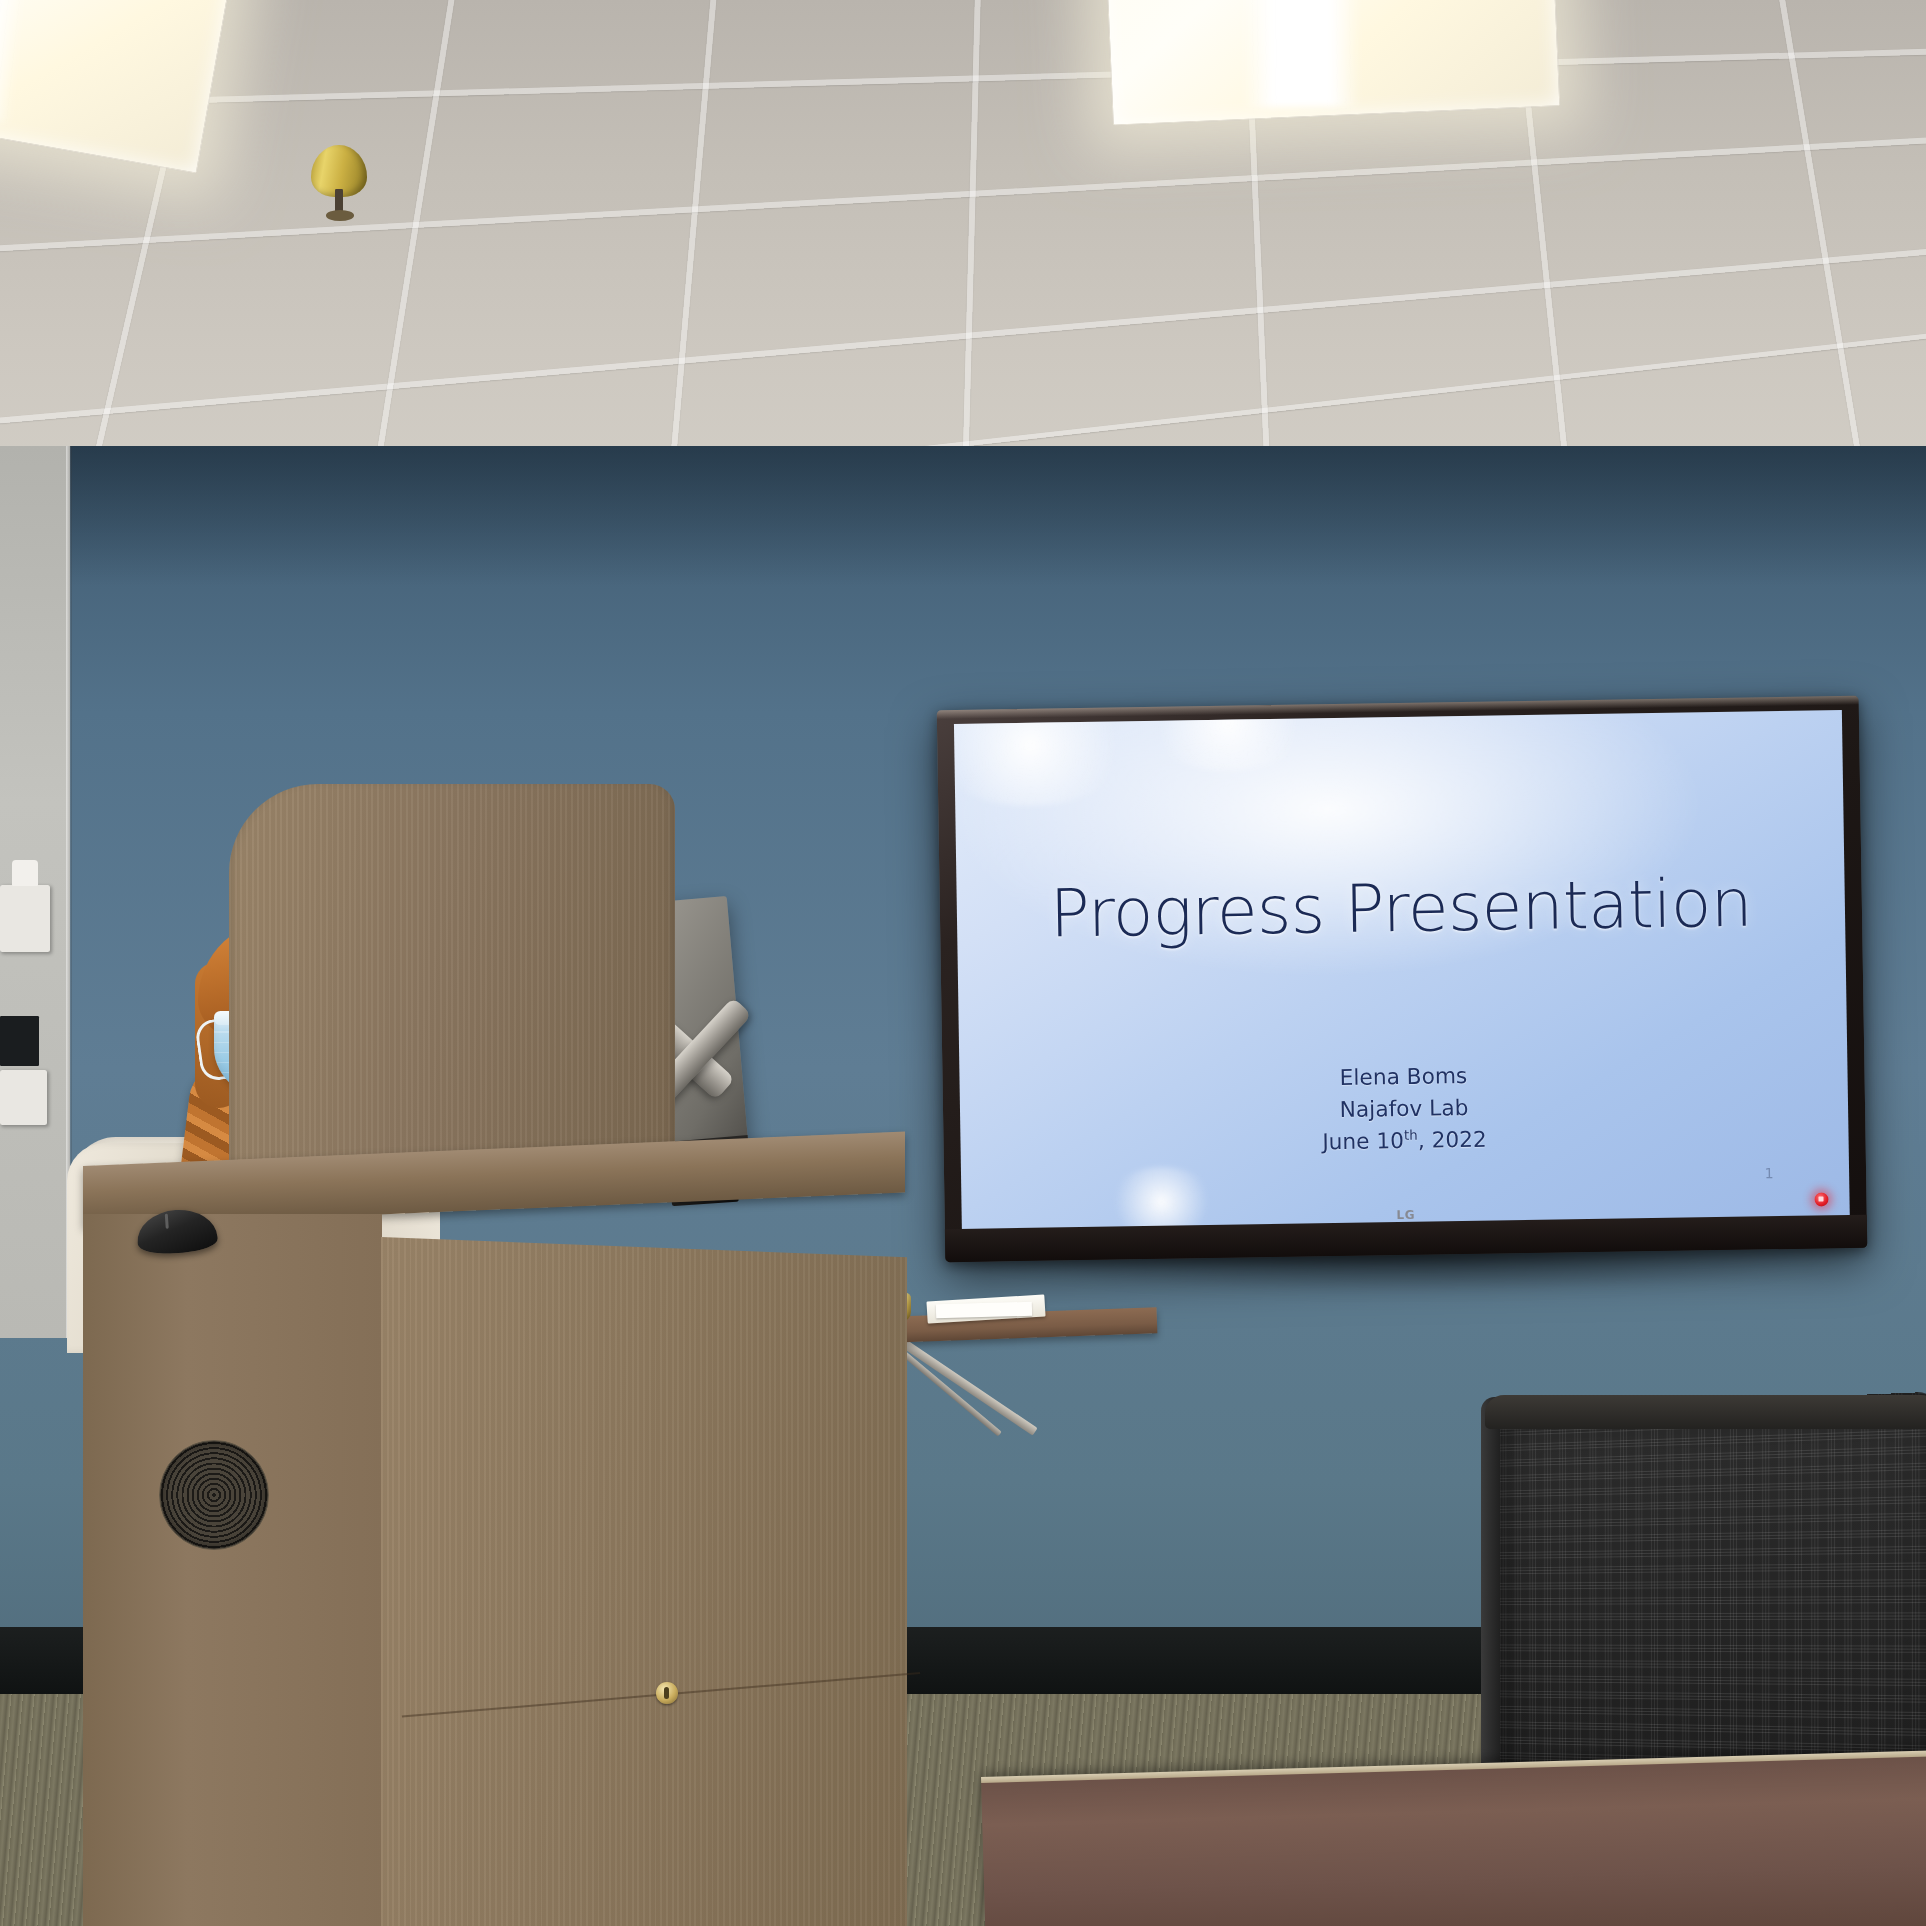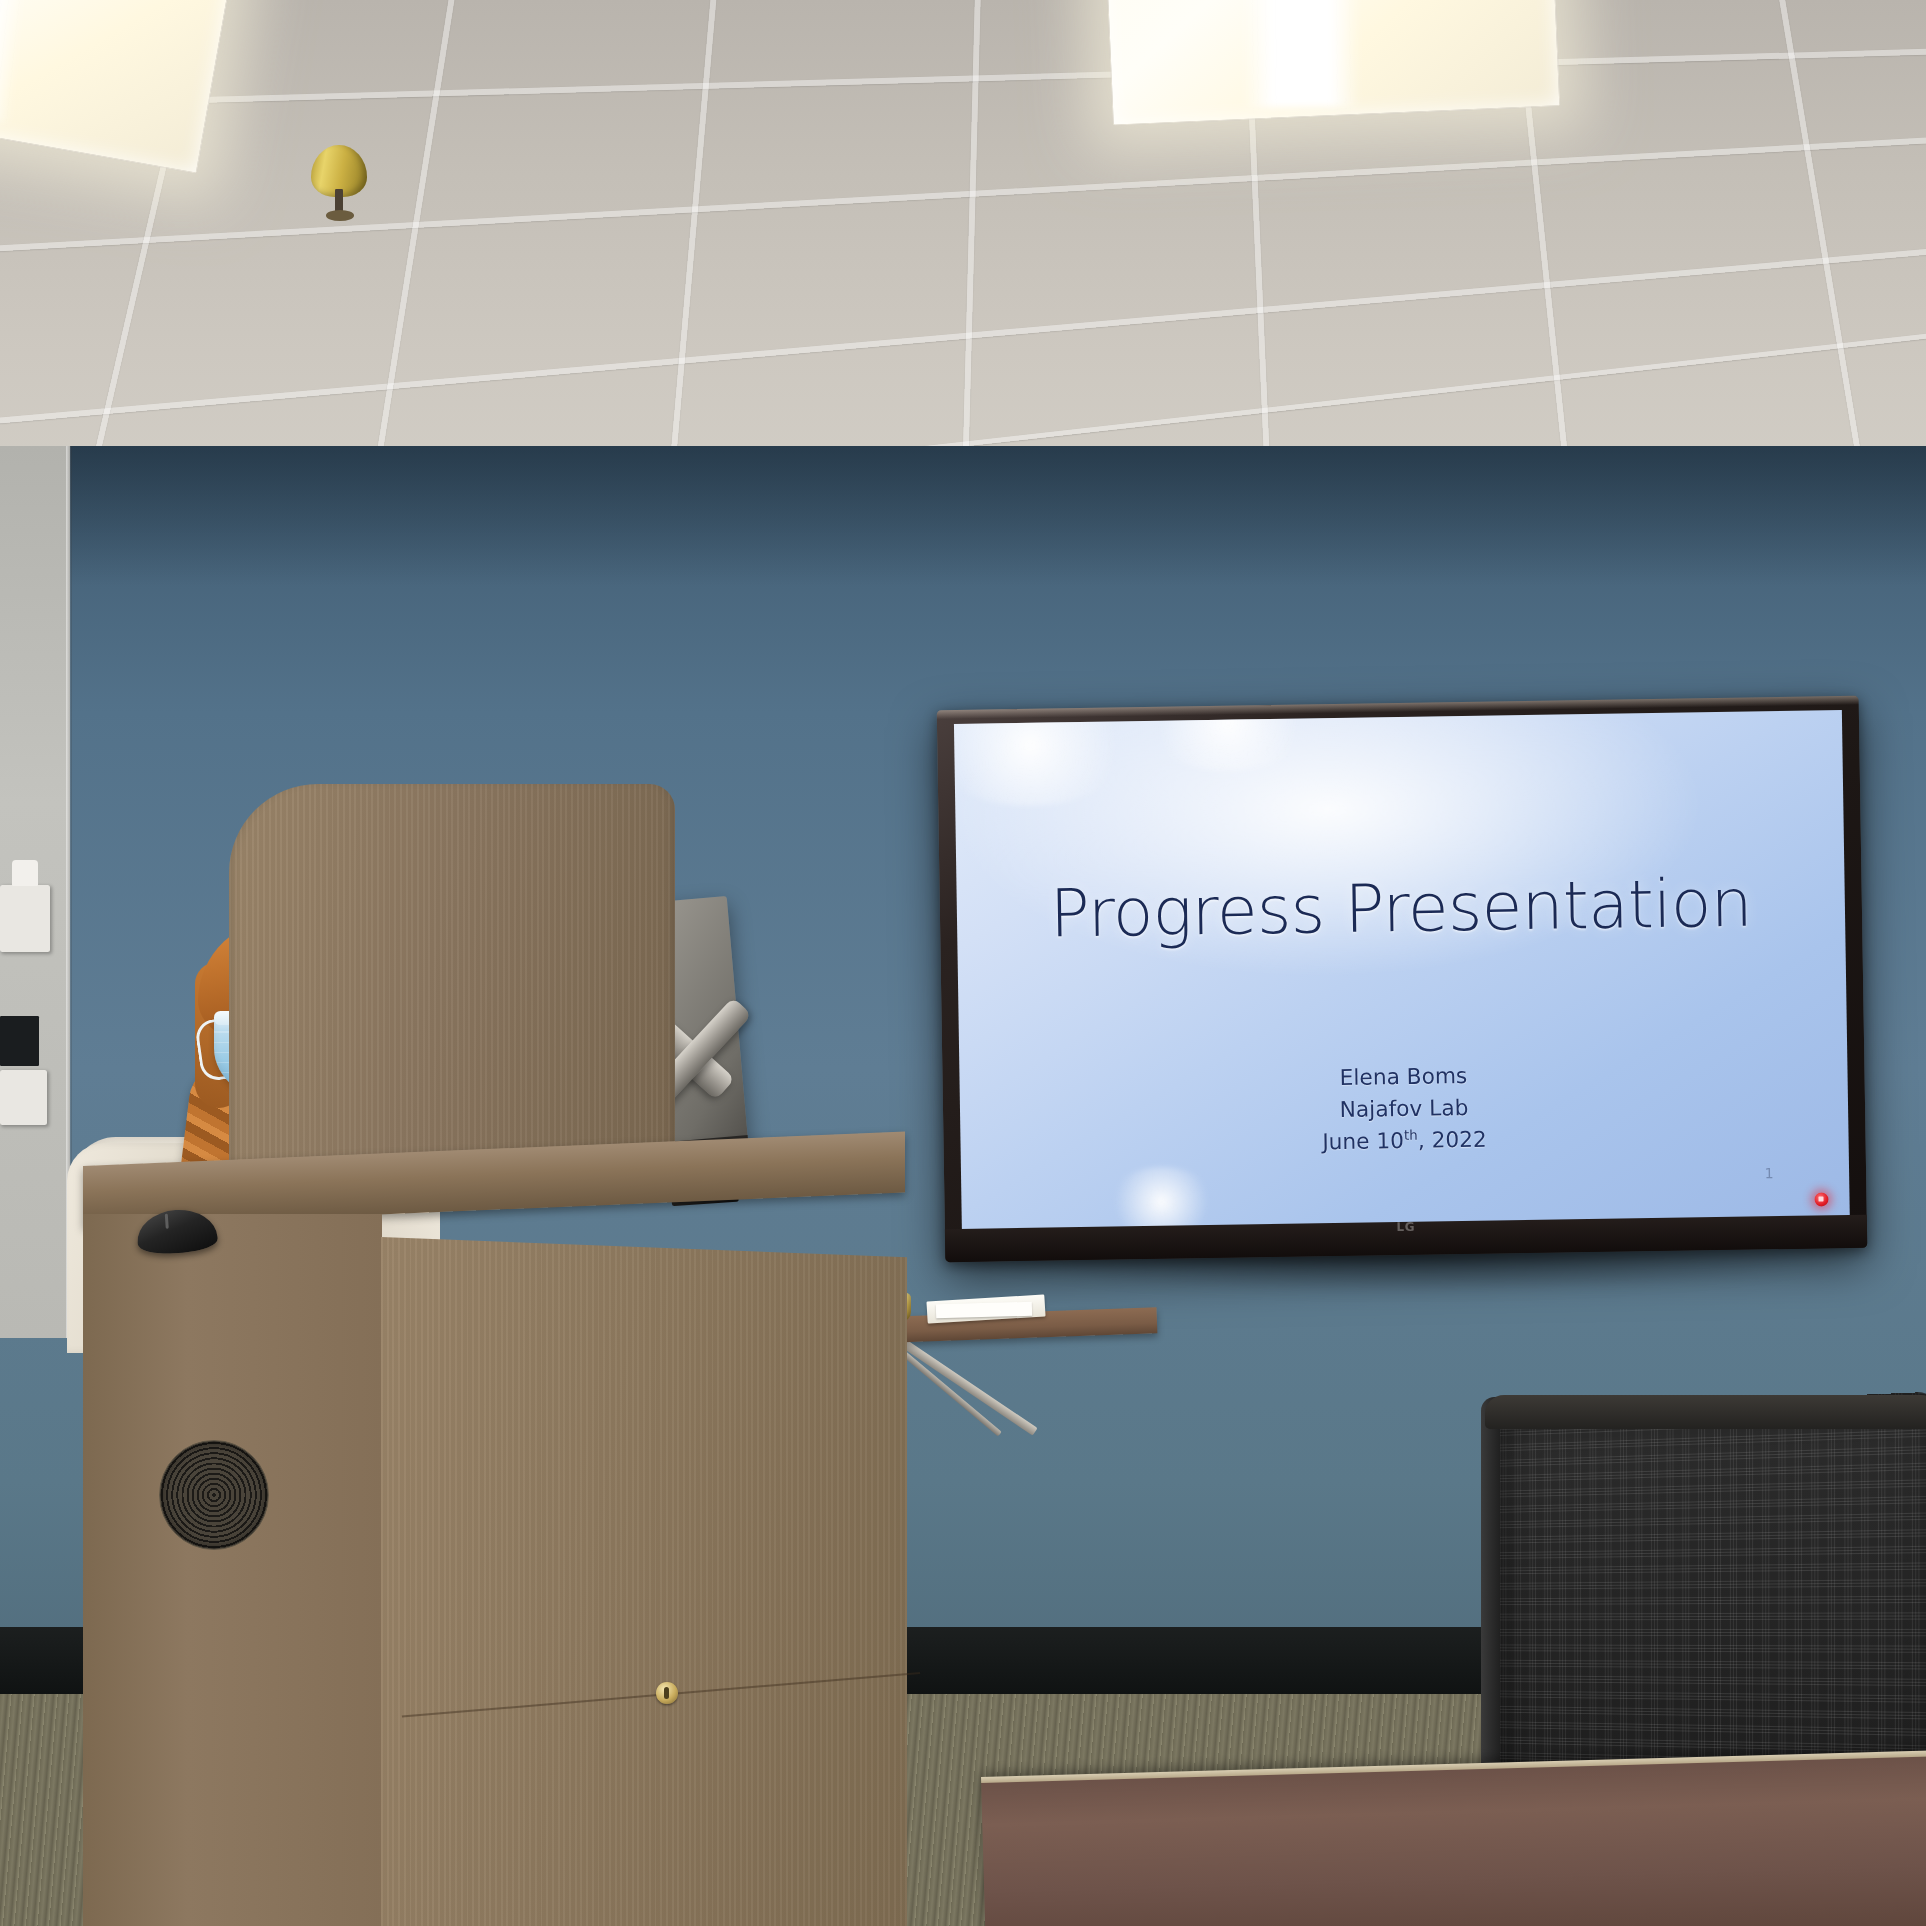--- a/index.html
+++ b/index.html
@@ -196,21 +196,21 @@
   .rec-dot::after{
     content:"";position:absolute;left:4.5px;top:4.5px;width:5.1px;height:5.1px;
     background:#ffd9dc;border-radius:0.6px;
   }
   .tv-chin{
     position:absolute;left:0;bottom:0;width:100%;height:33px;
     background:linear-gradient(180deg,#241d1b,#120d0c);
     border-radius:0 0 4.5px 4.5px;
   }
   .lg-logo{
-    position:absolute;left:50%;bottom:21px;transform:translateX(-50%);
+    position:absolute;left:50%;bottom:33px;transform:translateX(-50%);
     font-size:12px;letter-spacing:0.6px;color:#7d7876;opacity:.75;
     font-family:"DejaVu Sans","Liberation Sans",sans-serif;font-weight:bold;
   }
   .tv-shadow{
     position:absolute;left:955px;top:1248px;width:904px;height:45px;
     background:radial-gradient(ellipse at 50% 0%,rgba(0,0,0,.45),rgba(0,0,0,0) 72%);
     filter:blur(6.4px);
   }
 
   

